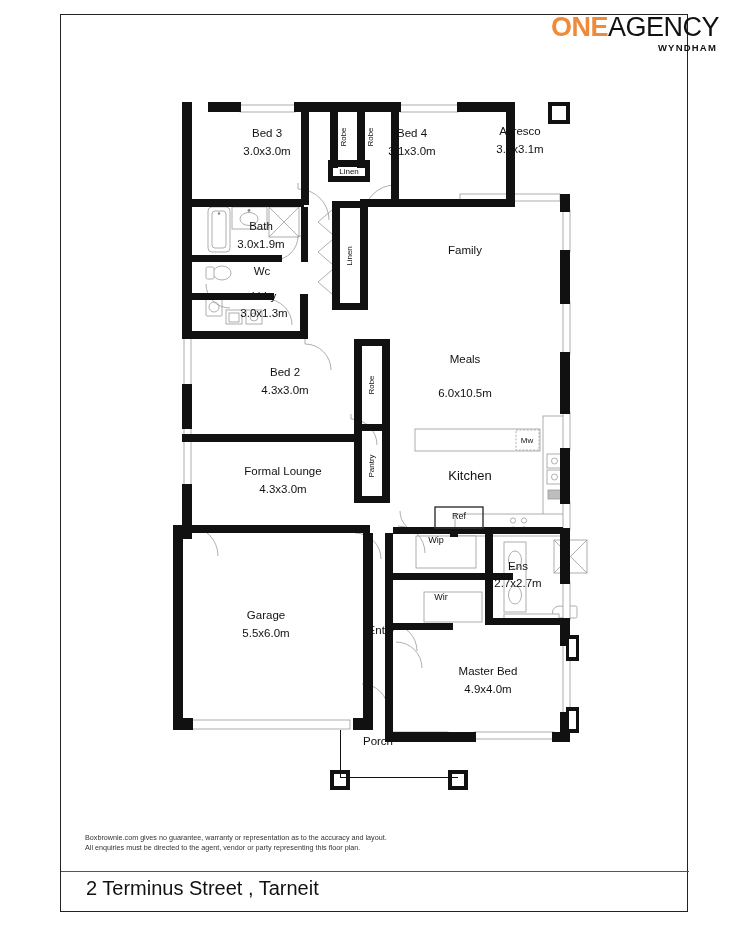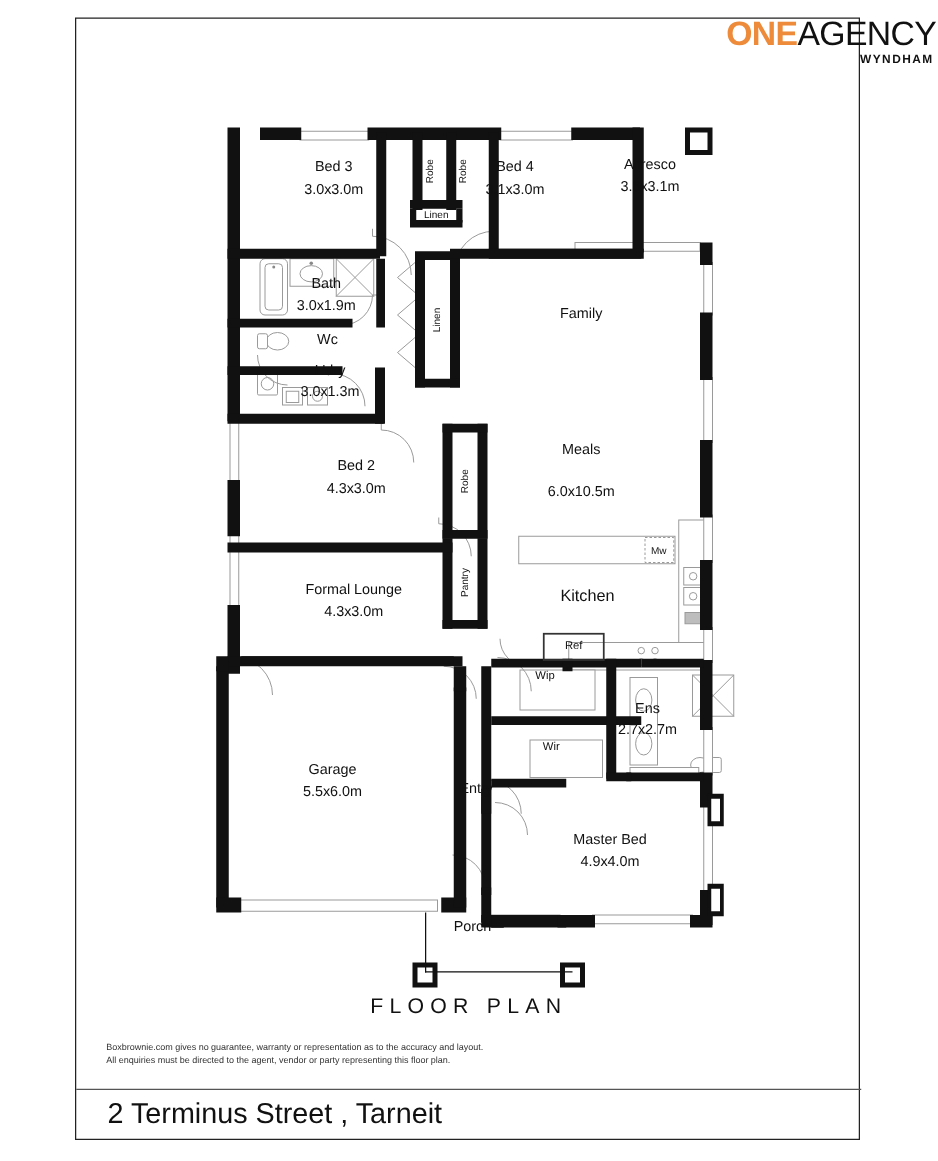--- a/index.html
+++ b/index.html
@@ -24,21 +24,21 @@
     top: 14px;
     width: 628px;
     height: 898px;
     border: 1.5px solid #222;
     box-sizing: border-box;
     background: #fff;
   }
   
   .logo {
     position: absolute;
-    right: 1px;
+    right: 31px;
     top: 14px;
     text-align: right;
     line-height: 1;
     user-select: none;
   }
   .logo-main {
     font-size: 27px;
     letter-spacing: -0.5px;
     font-weight: 700;
     white-space: nowrap;
@@ -96,21 +96,21 @@
     left: 61px;
     right: 61px;
     top: 871px;
     height: 1px;
     background: #555;
   }
   .address {
     position: absolute;
     left: 86px;
     top: 877px;
-    font-size: 23px;
+    font-size: 20px;
     color: #111;
   }
 </style>
 </head>
 <body>
 
 <div id="page">
 
   <div class="frame"></div>
 
@@ -415,21 +415,20 @@
           <text class="rmlabel tiny" x="467" y="427">Mw</text>
           <text class="rmlabel small" x="399" y="503">Ref</text>
         </g>
 
         <rect x="375" y="493" width="48" height="21" fill="none" stroke="#333" stroke-width="1.4"></rect>
 
       </g>
     </svg>
   </div>
 
-  <div class="floorplan-title">FLOOR PLAN</div>
 
   <div class="disclaimer">
     <div>Boxbrownie.com gives no guarantee, warranty or representation as to the accuracy and layout.</div>
     <div>All enquiries must be directed to the agent, vendor or party representing this floor plan.</div>
   </div>
 
   <div class="addr-sep"></div>
   <div class="address">2 Terminus Street , Tarneit</div>
 
 </div>

